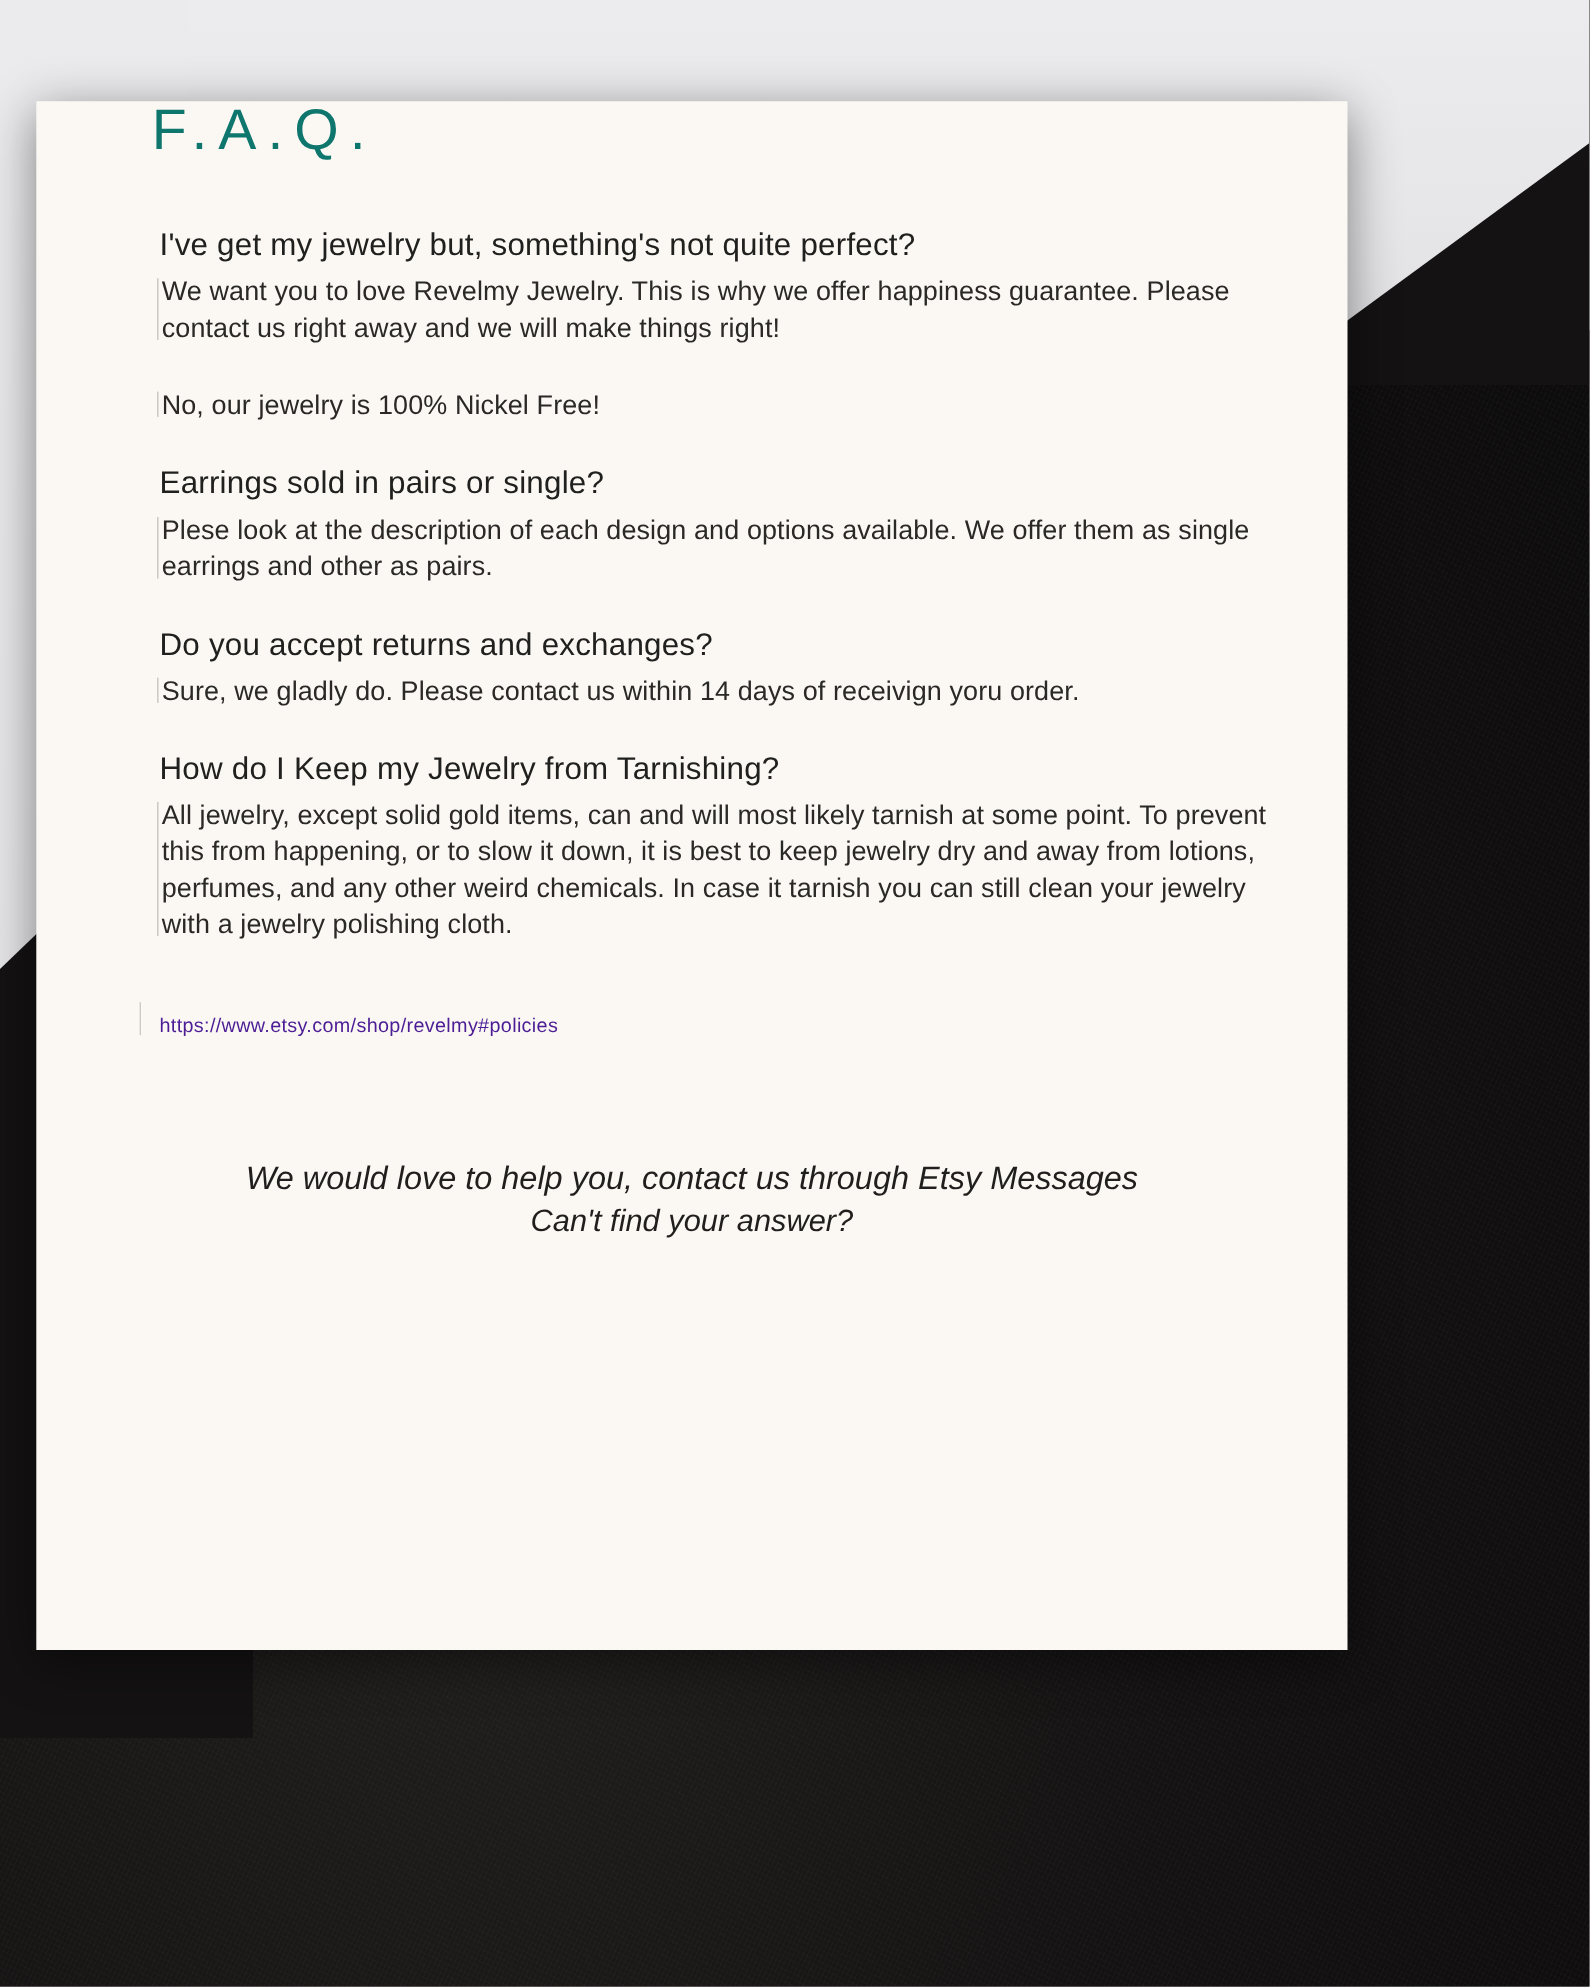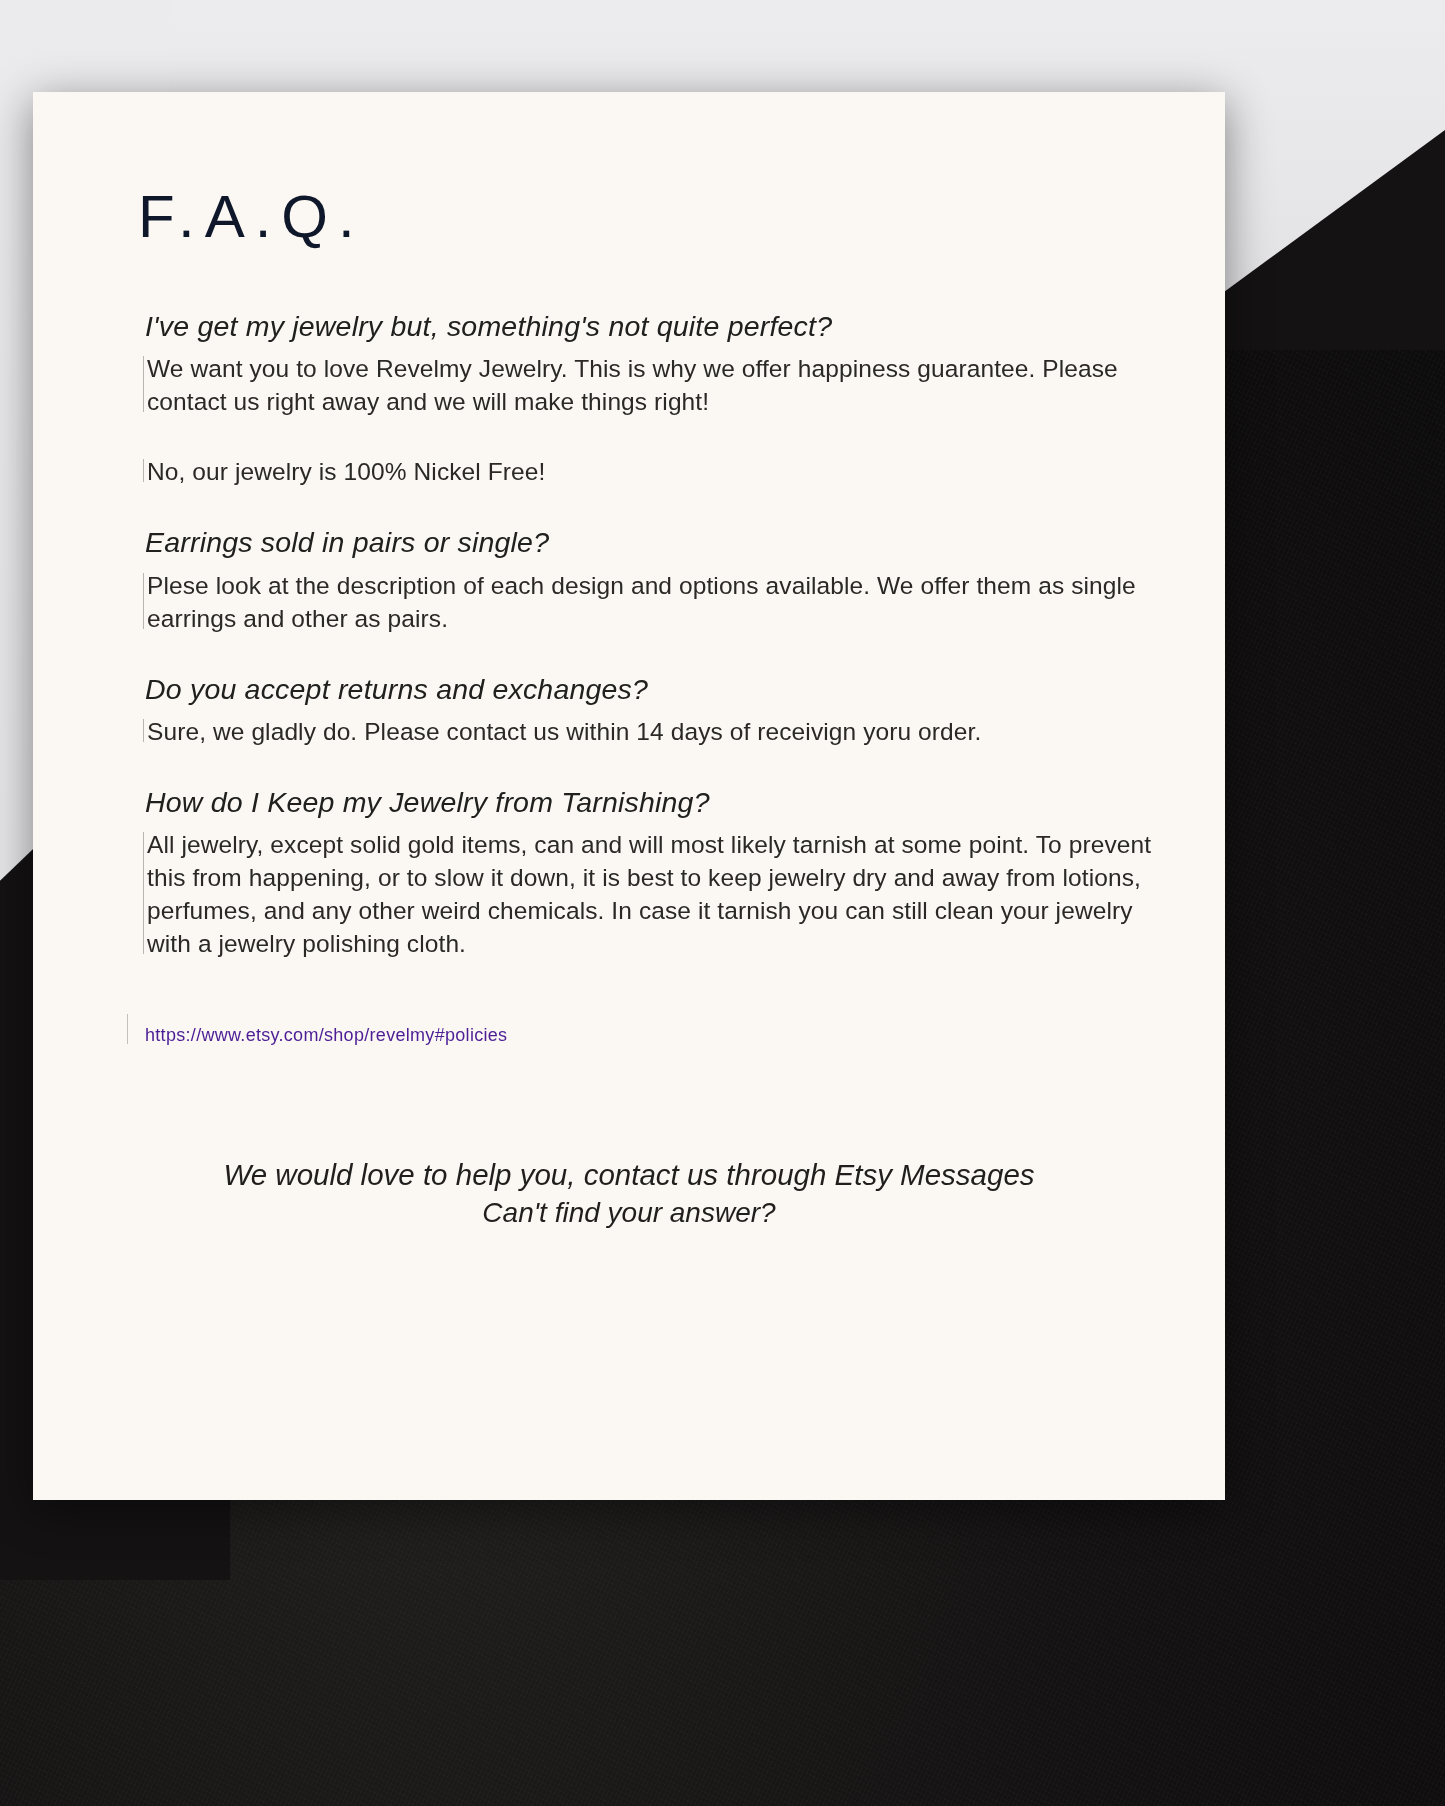--- a/index.html
+++ b/index.html
@@ -68,43 +68,41 @@
 
   .page-inner {
     padding: 0 60px;
     box-sizing: border-box;
     height: 100%;
     position: relative;
   }
 
   #page-title {
     font-family: "Liberation Sans", sans-serif;
-    font-size: 60px;
+    font-size: 52px;
     font-weight: 300;
     letter-spacing: 10px;
-    color: #0f172a;
+    color: #0f766e;
     margin: 0;
-    padding-top: 95px;
     padding-left: 45px;
     line-height: 1;
   }
 
   .faq-list {
     margin-top: 62px;
     padding-left: 50px;
   }
 
   .faq-item {
     margin-bottom: 37px;
     position: relative;
   }
 
   .faq-q {
     font-size: 28.5px;
-    font-style: italic;
     font-weight: 400;
     color: #20201e;
     letter-spacing: 0.2px;
     line-height: 1.2;
     margin: 0 0 9px 2px;
   }
 
   .faq-a-wrap {
     position: relative;
     padding-left: 4px;

